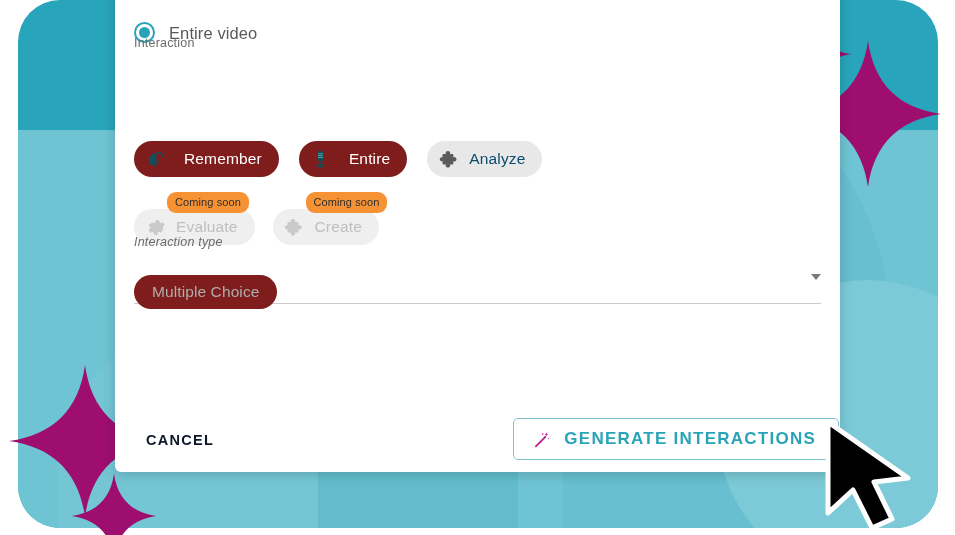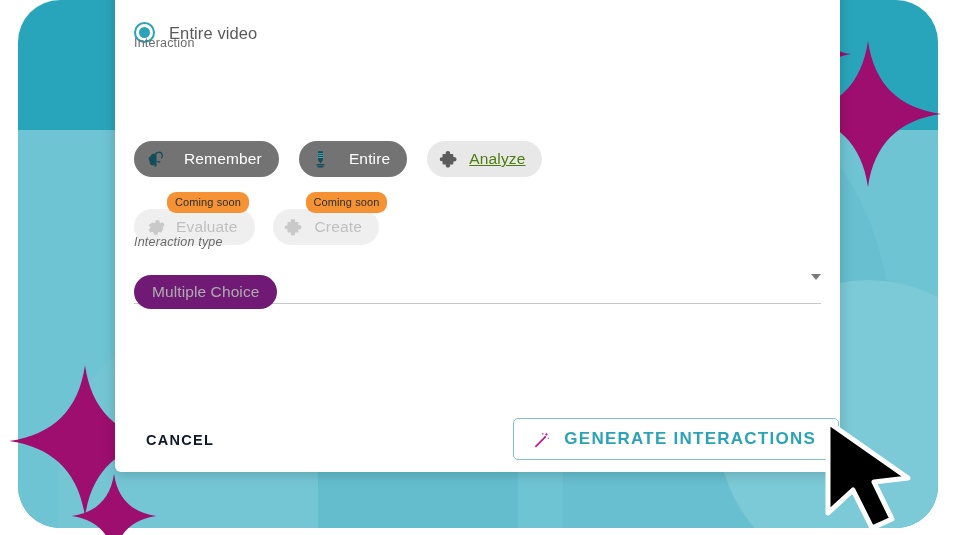--- a/index.html
+++ b/index.html
@@ -161,28 +161,27 @@
     padding: 0 17px 0 11px;
     border-radius: 18px;
     border: none;
     font-family: "Liberation Sans", sans-serif;
     font-size: 15.5px;
     letter-spacing: 0.15px;
     cursor: pointer;
     position: relative;
   }
   .chip-selected {
-    background: #737373;
+    background: #7f1d1d;
     color: #ffffff;
     gap: 17px;
   }
   .chip-unselected {
     background: #E8E8E8;
-    color: #4d7c0f;
-    text-decoration: underline;
+    color: #0c4a6e;
   }
   .chip-disabled {
     background: #EFEFEF;
     color: #BFBFBF;
     cursor: default;
   }
   .chip-icon { display: flex; align-items: center; justify-content: center; width: 22px; height: 22px; }
   .chip-icon svg { display: block; }
 
   .badge-coming {
@@ -210,21 +209,21 @@
     width: 687px;
     height: 48px;
     border-bottom: 1px solid #C9C9C9;
     display: flex;
     align-items: center;
   }
   .select-pill {
     height: 34px;
     padding: 0 18px;
     border-radius: 17px;
-    background: #701a75;
+    background: #7f1d1d;
     color: #ADADAD;
     display: flex;
     align-items: center;
     font-size: 15.5px;
     letter-spacing: 0.1px;
     margin-top: 24px;
   }
   .select-arrow {
     position: absolute;
     right: 0px;

